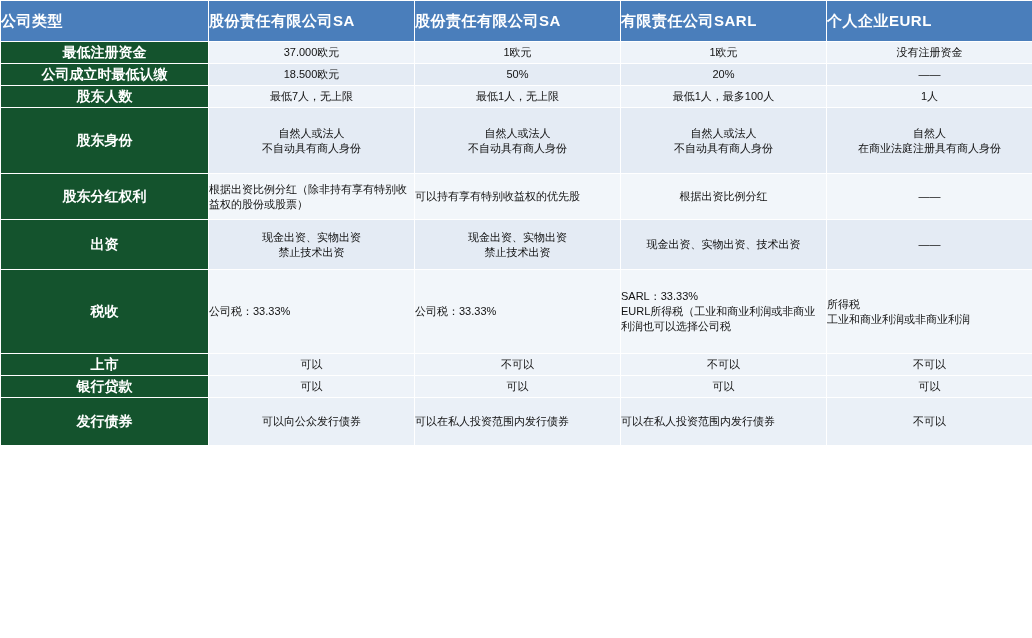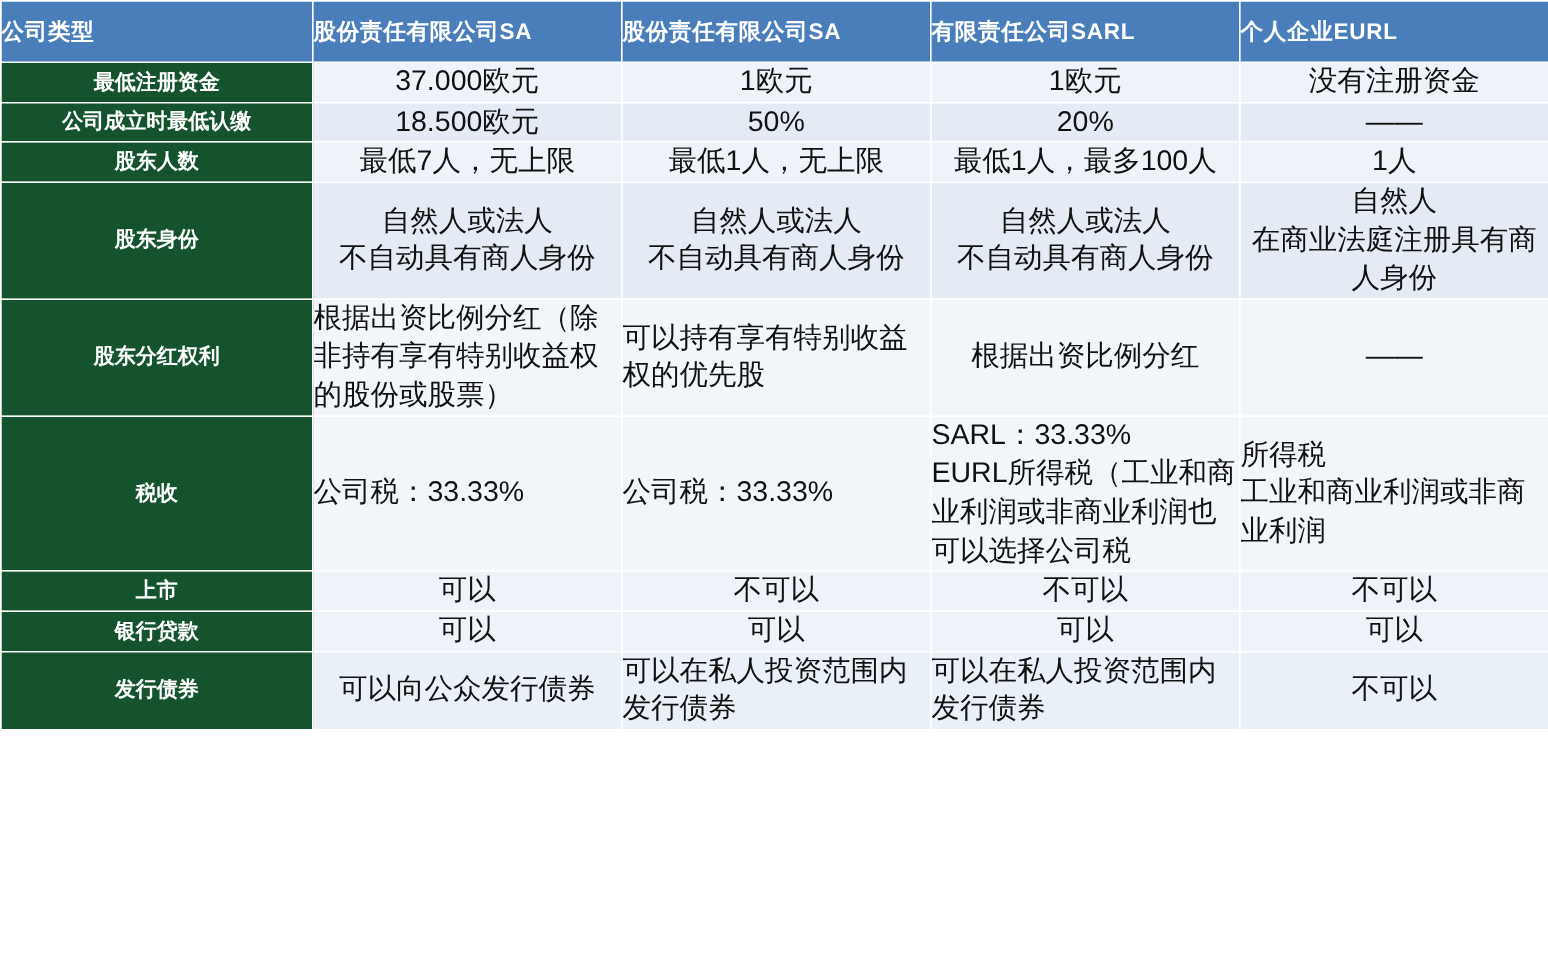--- a/index.html
+++ b/index.html
@@ -40,21 +40,21 @@
   .rowlabel {
     background: #14532d;
     color: #ffffff;
     font-weight: bold;
     font-size: 14px;
     text-align: center;
     padding: 4px 2px;
   }
   
   .cell {
-    font-size: 19px;
+    font-size: 11px;
     color: #111111;
     line-height: 1.35;
     padding: 6px 8px;
   }
   .cell.center {
     text-align: center;
   }
   .cell.left {
     text-align: left;
   }
@@ -129,20 +129,29 @@
 
 
     <tr style="height:46px">
       <td class="rowlabel">股东分红权利</td>
       <td class="cell left band-c">根据出资比例分红（除非持有享有特别收益权的股份或股票）</td>
       <td class="cell left band-c">可以持有享有特别收益权的优先股</td>
       <td class="cell center band-c">根据出资比例分红</td>
       <td class="cell center band-c">——</td>
     </tr>
 
+    <tr style="height:50px">
+      <td class="rowlabel">出资</td>
+      <td class="cell center band-b" style="white-space:pre-line">现金出资、实物出资
+禁止技术出资</td>
+      <td class="cell center band-b" style="white-space:pre-line">现金出资、实物出资
+禁止技术出资</td>
+      <td class="cell center band-b" style="white-space:pre-line">现金出资、实物出资、技术出资</td>
+      <td class="cell center band-b" style="white-space:pre-line">——</td>
+    </tr>
 
     <tr style="height:84px">
       <td class="rowlabel">税收</td>
       <td class="cell left band-c">公司税：33.33%</td>
       <td class="cell left band-c">公司税：33.33%</td>
       <td class="cell left band-c" style="white-space:pre-line">SARL：33.33%
 EURL所得税（工业和商业利润或非商业利润也可以选择公司税</td>
       <td class="cell left band-c" style="white-space:pre-line">所得税
 工业和商业利润或非商业利润</td>
     </tr>

